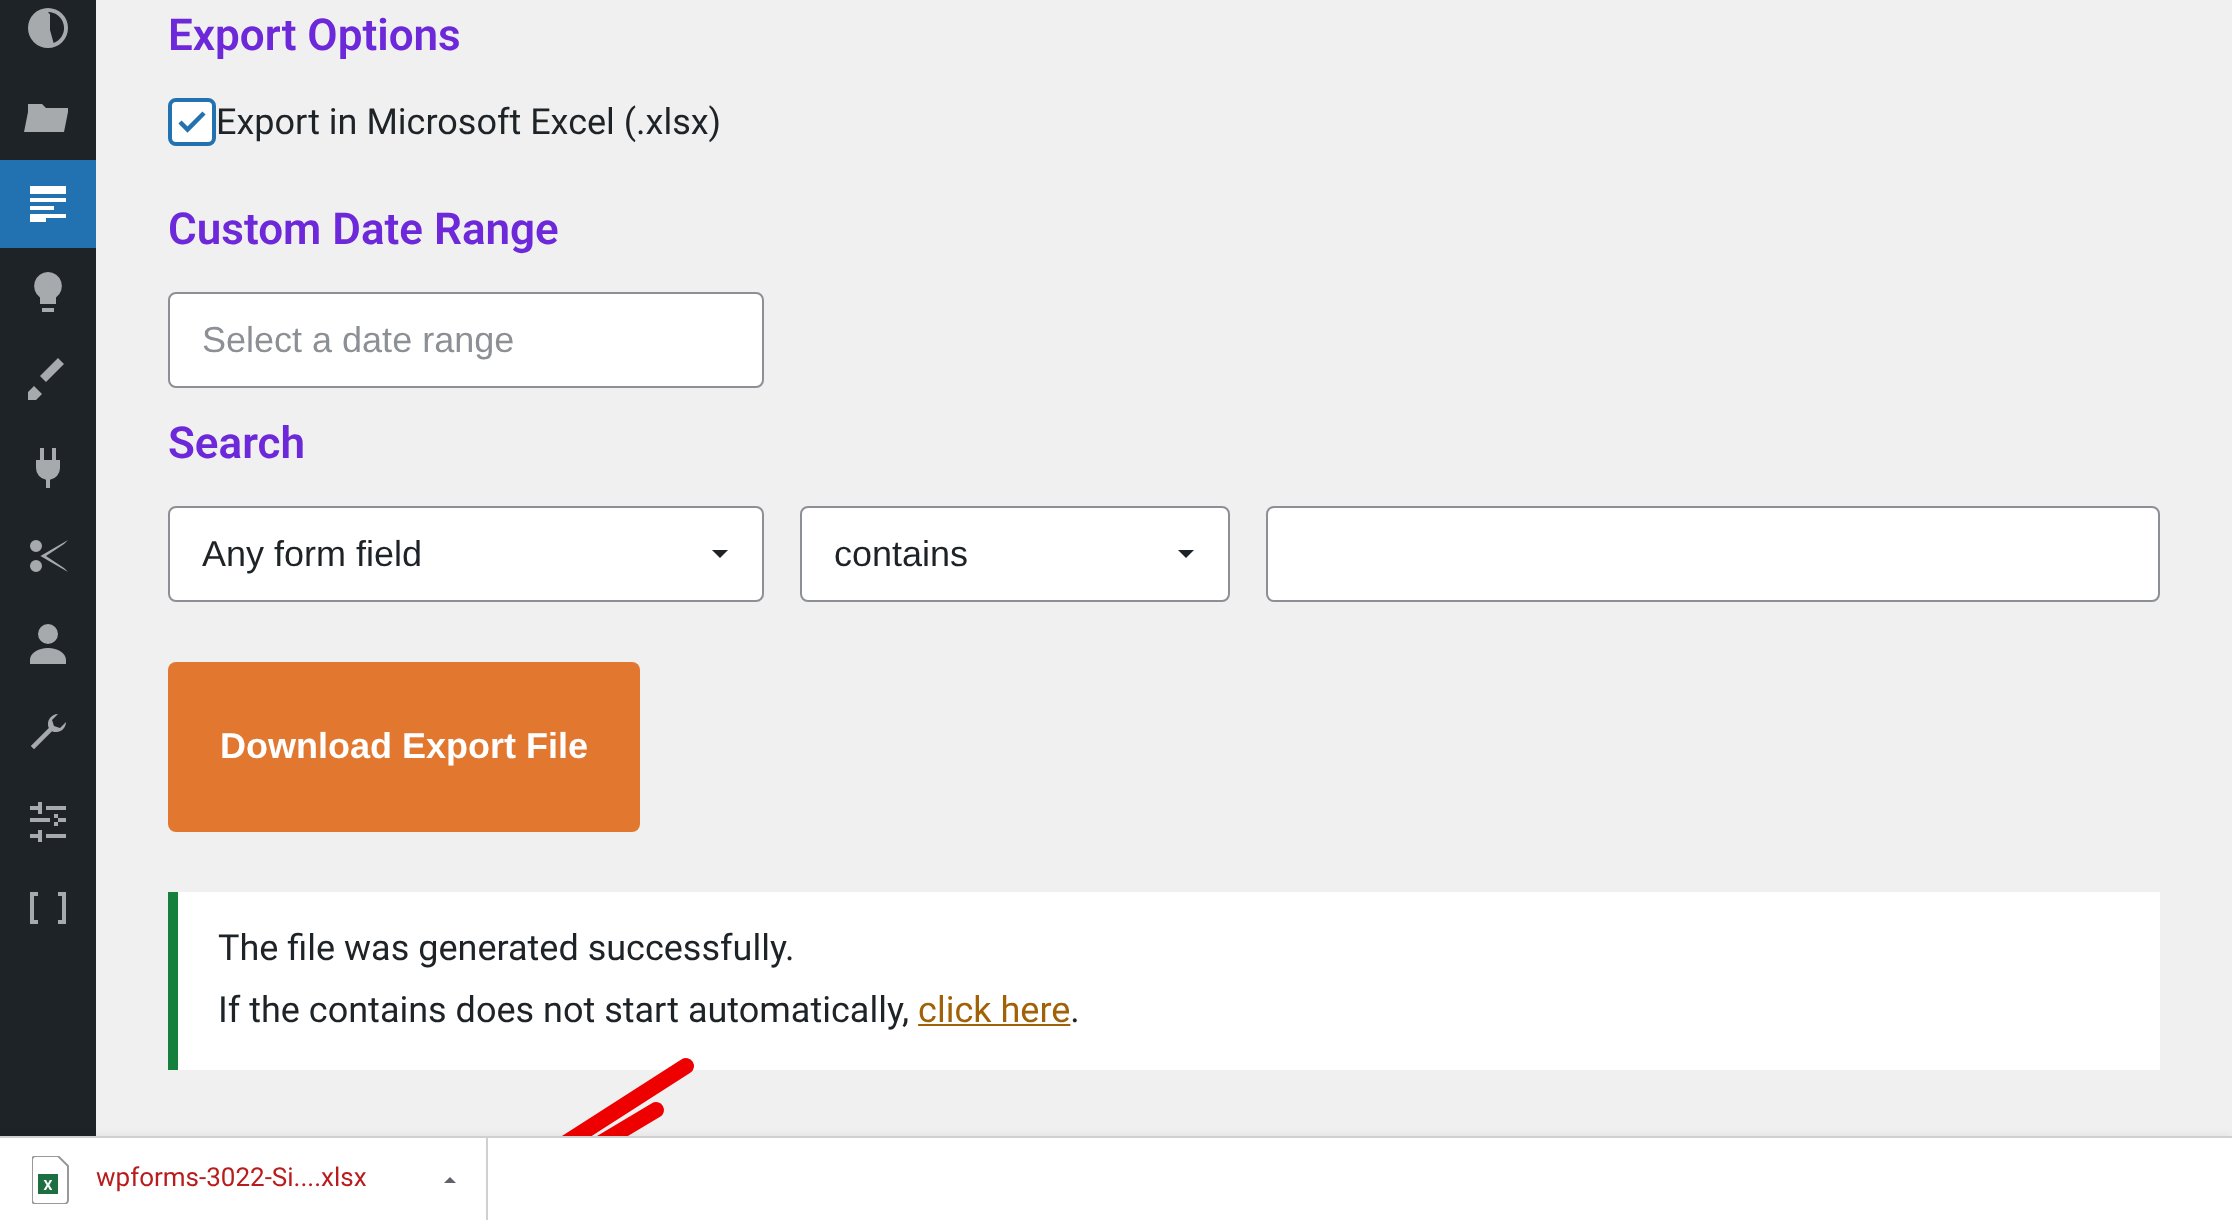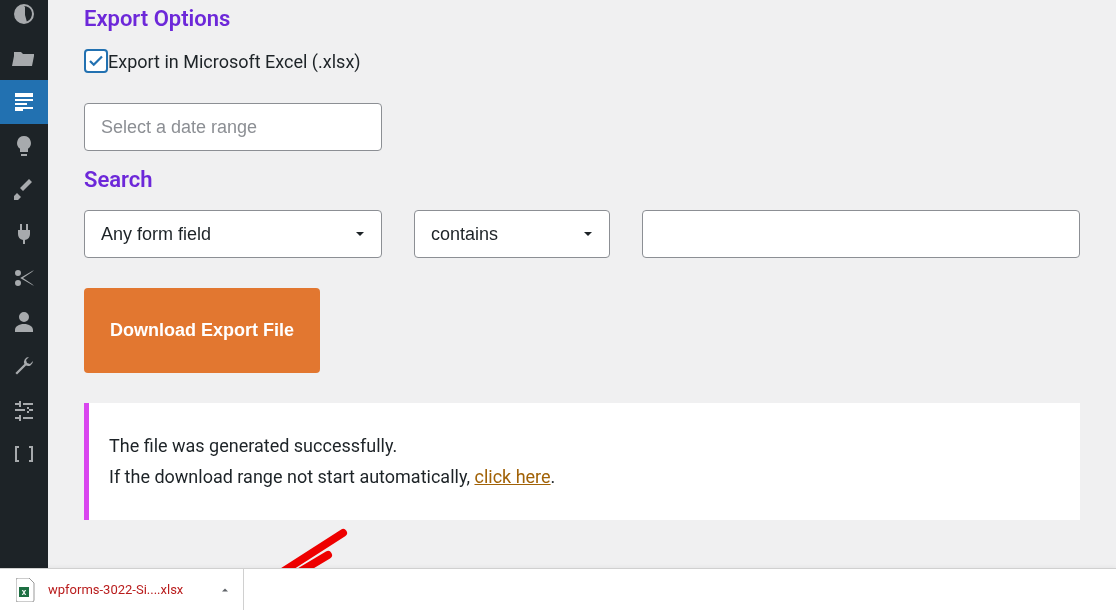--- a/index.html
+++ b/index.html
@@ -82,21 +82,21 @@
       border-radius: 4px;
       background: #fff;
       padding: 0 16px;
       font-size: 18px;
       color: #0c4a6e;
     }
     .date-input::placeholder { color: #8c8f94; }
     
     .search-row {
       display: flex;
-      gap: 32px;
+      gap: 18px;
       margin-bottom: 30px;
       text-decoration: underline;
     }
     .select-wrap {
       position: relative;
     }
     .select-field {
       height: 48px;
       border: 1px solid #8c8f94;
       border-radius: 4px;
@@ -132,23 +132,23 @@
       border: none;
       border-radius: 4px;
       padding: 32px 26px;
       font-size: 18px;
       font-weight: 600;
       cursor: pointer;
     }
     
     .notice {
       margin-top: 30px;
-      border-left: 5px solid #d946ef;
-      background: #fff;
-      padding: 28px 20px;
+      border-left: 5px solid #15803d;
+      background: #fff;
+      padding: 14px 20px;
       font-size: 18px;
       color: #1d2327;
       line-height: 1.7;
     }
     .notice a { color: #a16207; text-decoration: underline; cursor: pointer; }
     
     .download-bar {
       position: absolute;
       left: 0; right: 0; bottom: 0;
       height: 42px;
@@ -243,49 +243,50 @@
   <h2 class="section-heading">Export Options</h2>
   <div class="checkbox-row">
     <span class="checkbox-box">
       <svg viewBox="0 0 24 24">
           <polyline points="4 12 9 17 20 6"></polyline>
         </svg>
     </span>
     <span class="checkbox-label">Export in Microsoft Excel (.xlsx)</span>
   </div>
   
+  <h2 class="section-heading">Custom Date Range</h2>
   <input class="date-input" type="text" placeholder="Select a date range" style="">
   
   <h2 class="section-heading" style="margin-top:16px">Search</h2>
   <div class="search-row">
     <div class="select-wrap">
       <select class="select-field" style="width:298px">
         <option>Any form field</option>
       </select>
       <svg class="chev" viewBox="0 0 24 24">
           <path d="M6 9l6 6 6-6z"></path>
         </svg>
     </div>
     <div class="select-wrap">
-      <select class="select-field" style="width:196px">
+      <select class="select-field" style="width:215px">
         <option>contains</option>
       </select>
       <svg class="chev" viewBox="0 0 24 24">
           <path d="M6 9l6 6 6-6z"></path>
         </svg>
     </div>
     <input class="text-input" type="text" value="" style="">
   </div>
   
   <button class="download-btn">Download Export File</button>
   
   <div class="notice">
     <div>The file was generated successfully.</div>
     <div>
-      <span>If the download range not start automatically, </span><a>click here</a><span>.</span>
+      <span>If the contains does not start automatically, </span><a>click here</a><span>.</span>
     </div>
   </div>
 </div>
 
 <svg class="arrow-annotation" width="110" height="80" viewBox="0 0 110 80">
   <path d="M100 8 L22 58" stroke="#e00" stroke-width="8" fill="none" stroke-linecap="round"></path>
   <path d="M85 30 L18 70" stroke="#e00" stroke-width="8" fill="none" stroke-linecap="round"></path>
   <path d="M8 48 L8 72 L40 72" stroke="#e00" stroke-width="9" fill="none" stroke-linecap="round" stroke-linejoin="round"></path>
 </svg>
 

